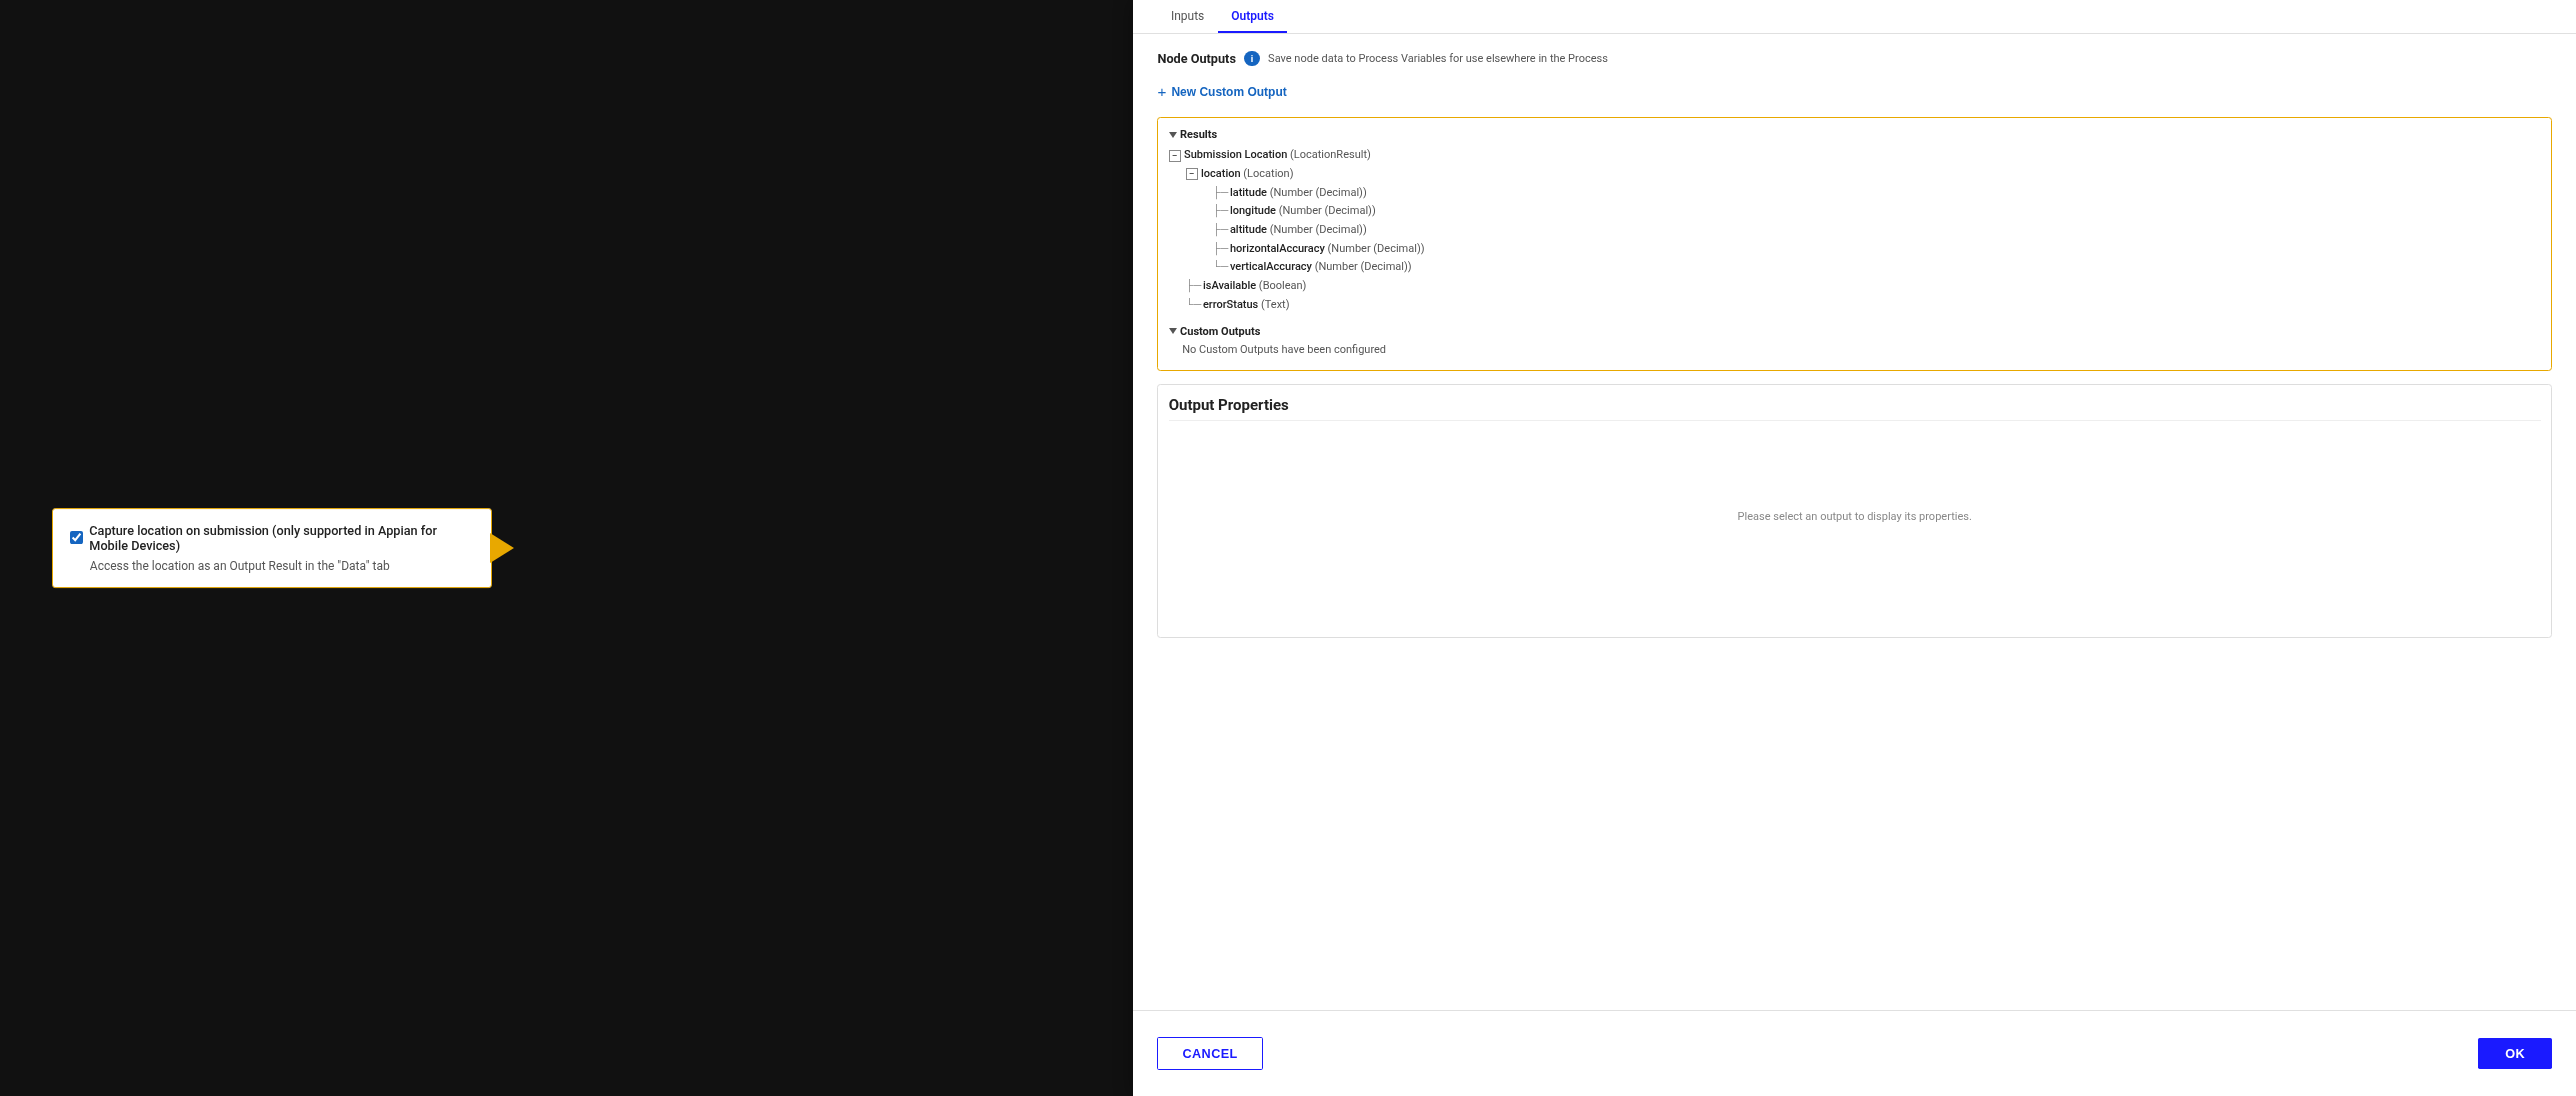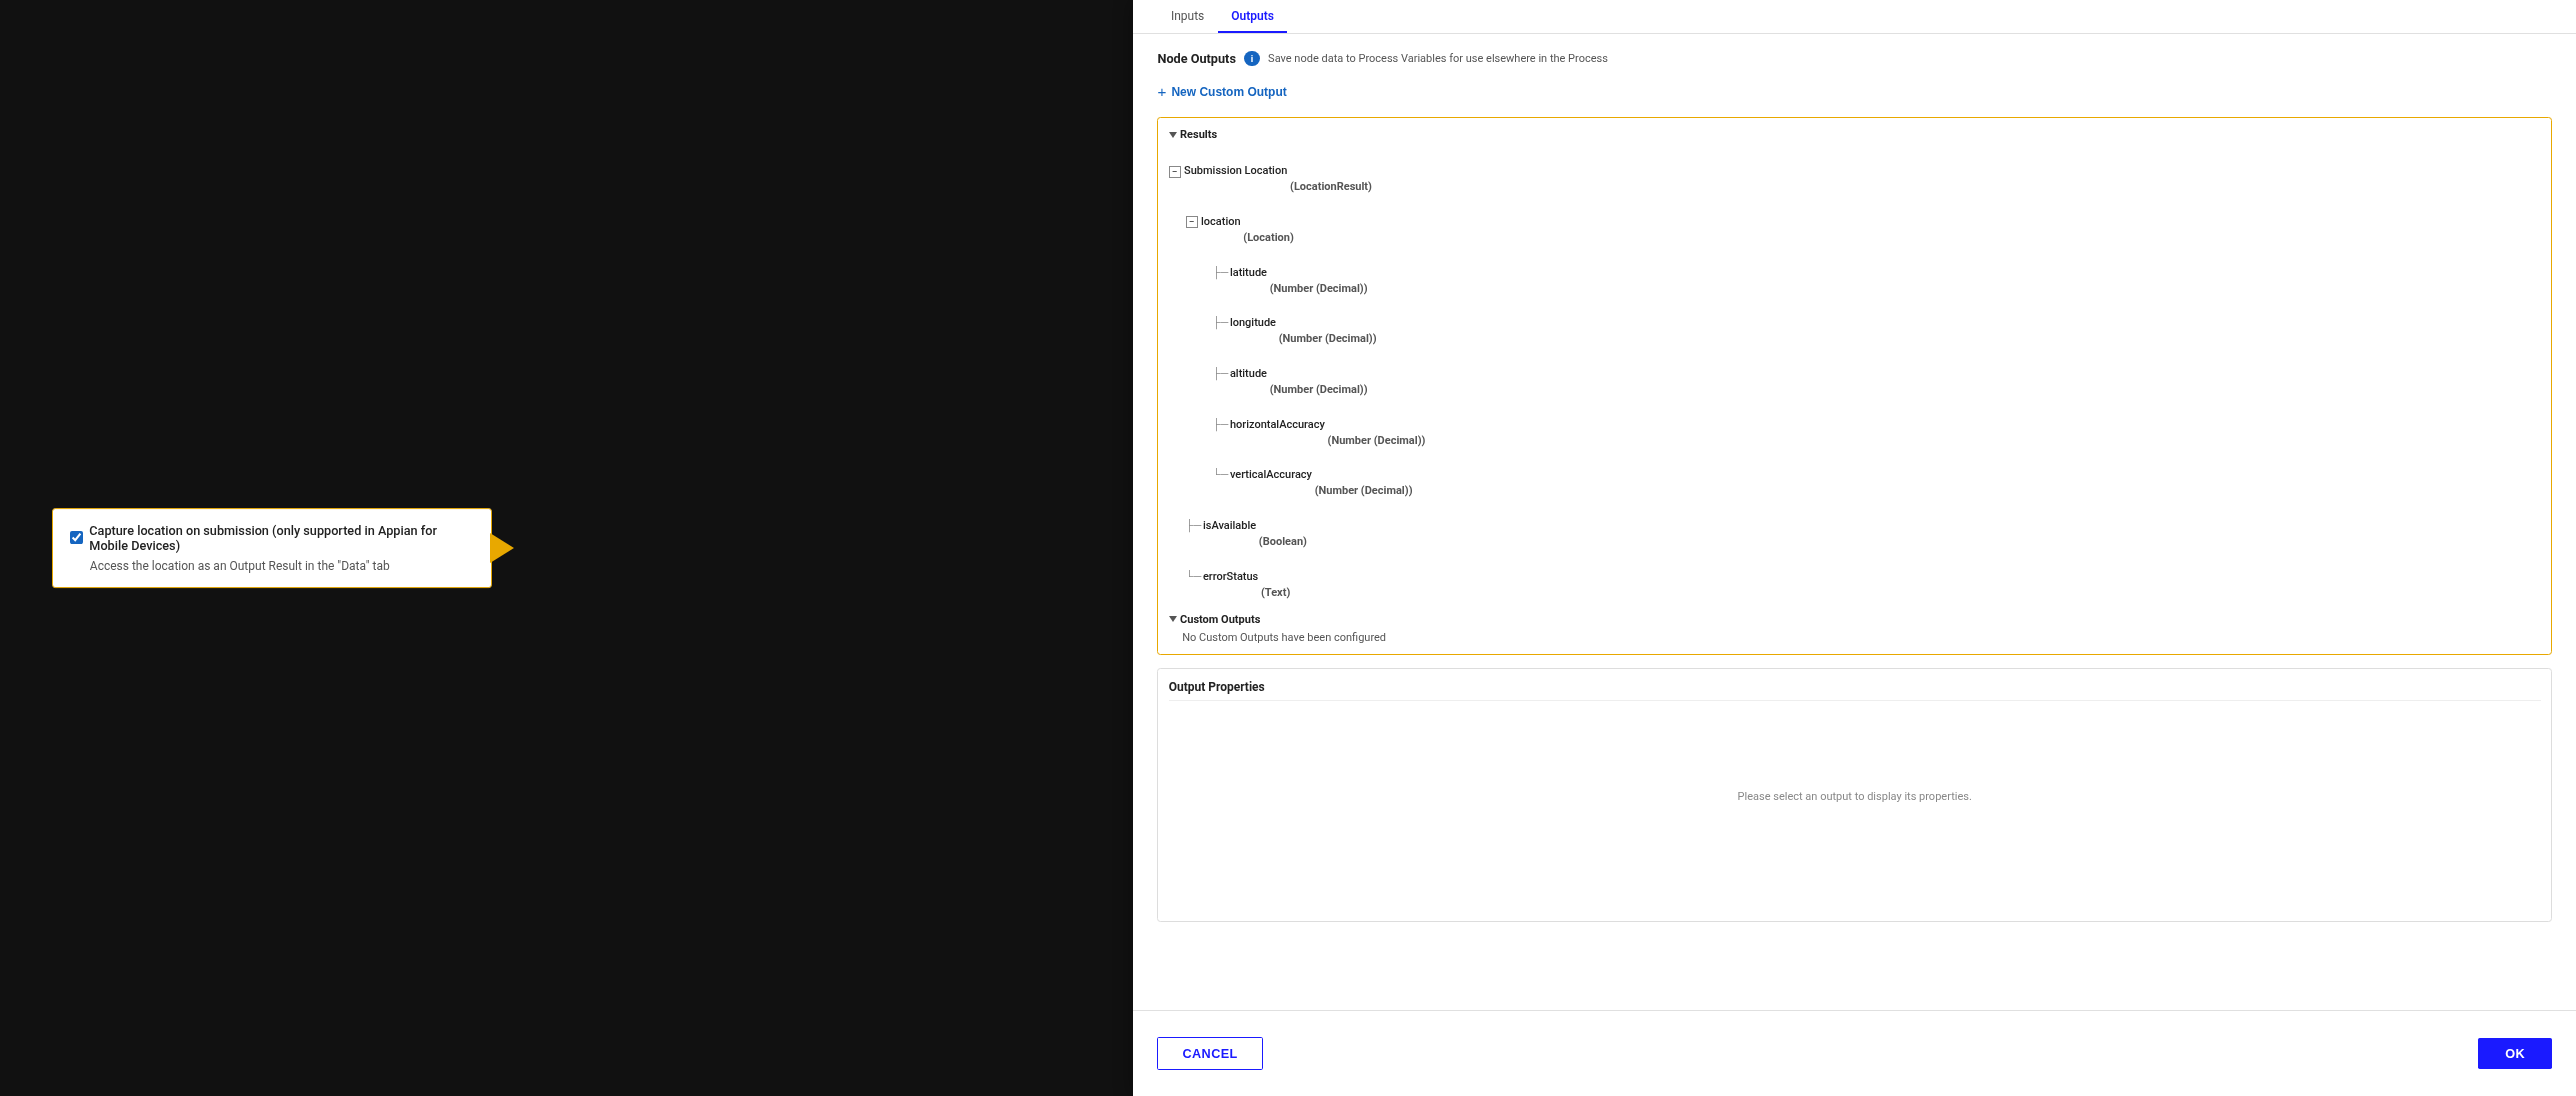--- a/index.html
+++ b/index.html
@@ -274,33 +274,33 @@
       height: 12px;
       border: 0.8px solid #888;
       text-align: center;
       line-height: 10.2px;
       font-size: 10.2px;
       margin-right: 3.4px;
       vertical-align: middle;
     }
 
     .node-name { font-weight: 500; }
-    .node-type { color: #555; font-weight: 700; margin-top: 32px; }
+    .node-type { color: #555; font-weight: 400; }
 
     
     .properties-panel {
       border: 0.8px solid #ddd;
       border-radius: 3.4px;
       padding: 10.2px;
       min-height: 254px;
     }
 
     .properties-title {
       font-weight: 700;
-      font-size: 12px;
+      font-size: 15px;
       color: #222;
       margin-bottom: 10.2px;
       padding-bottom: 6.8px;
       border-bottom: 0.8px solid #eee;
     }
 
     .properties-empty {
       display: flex;
       align-items: center;
       justify-content: center;

